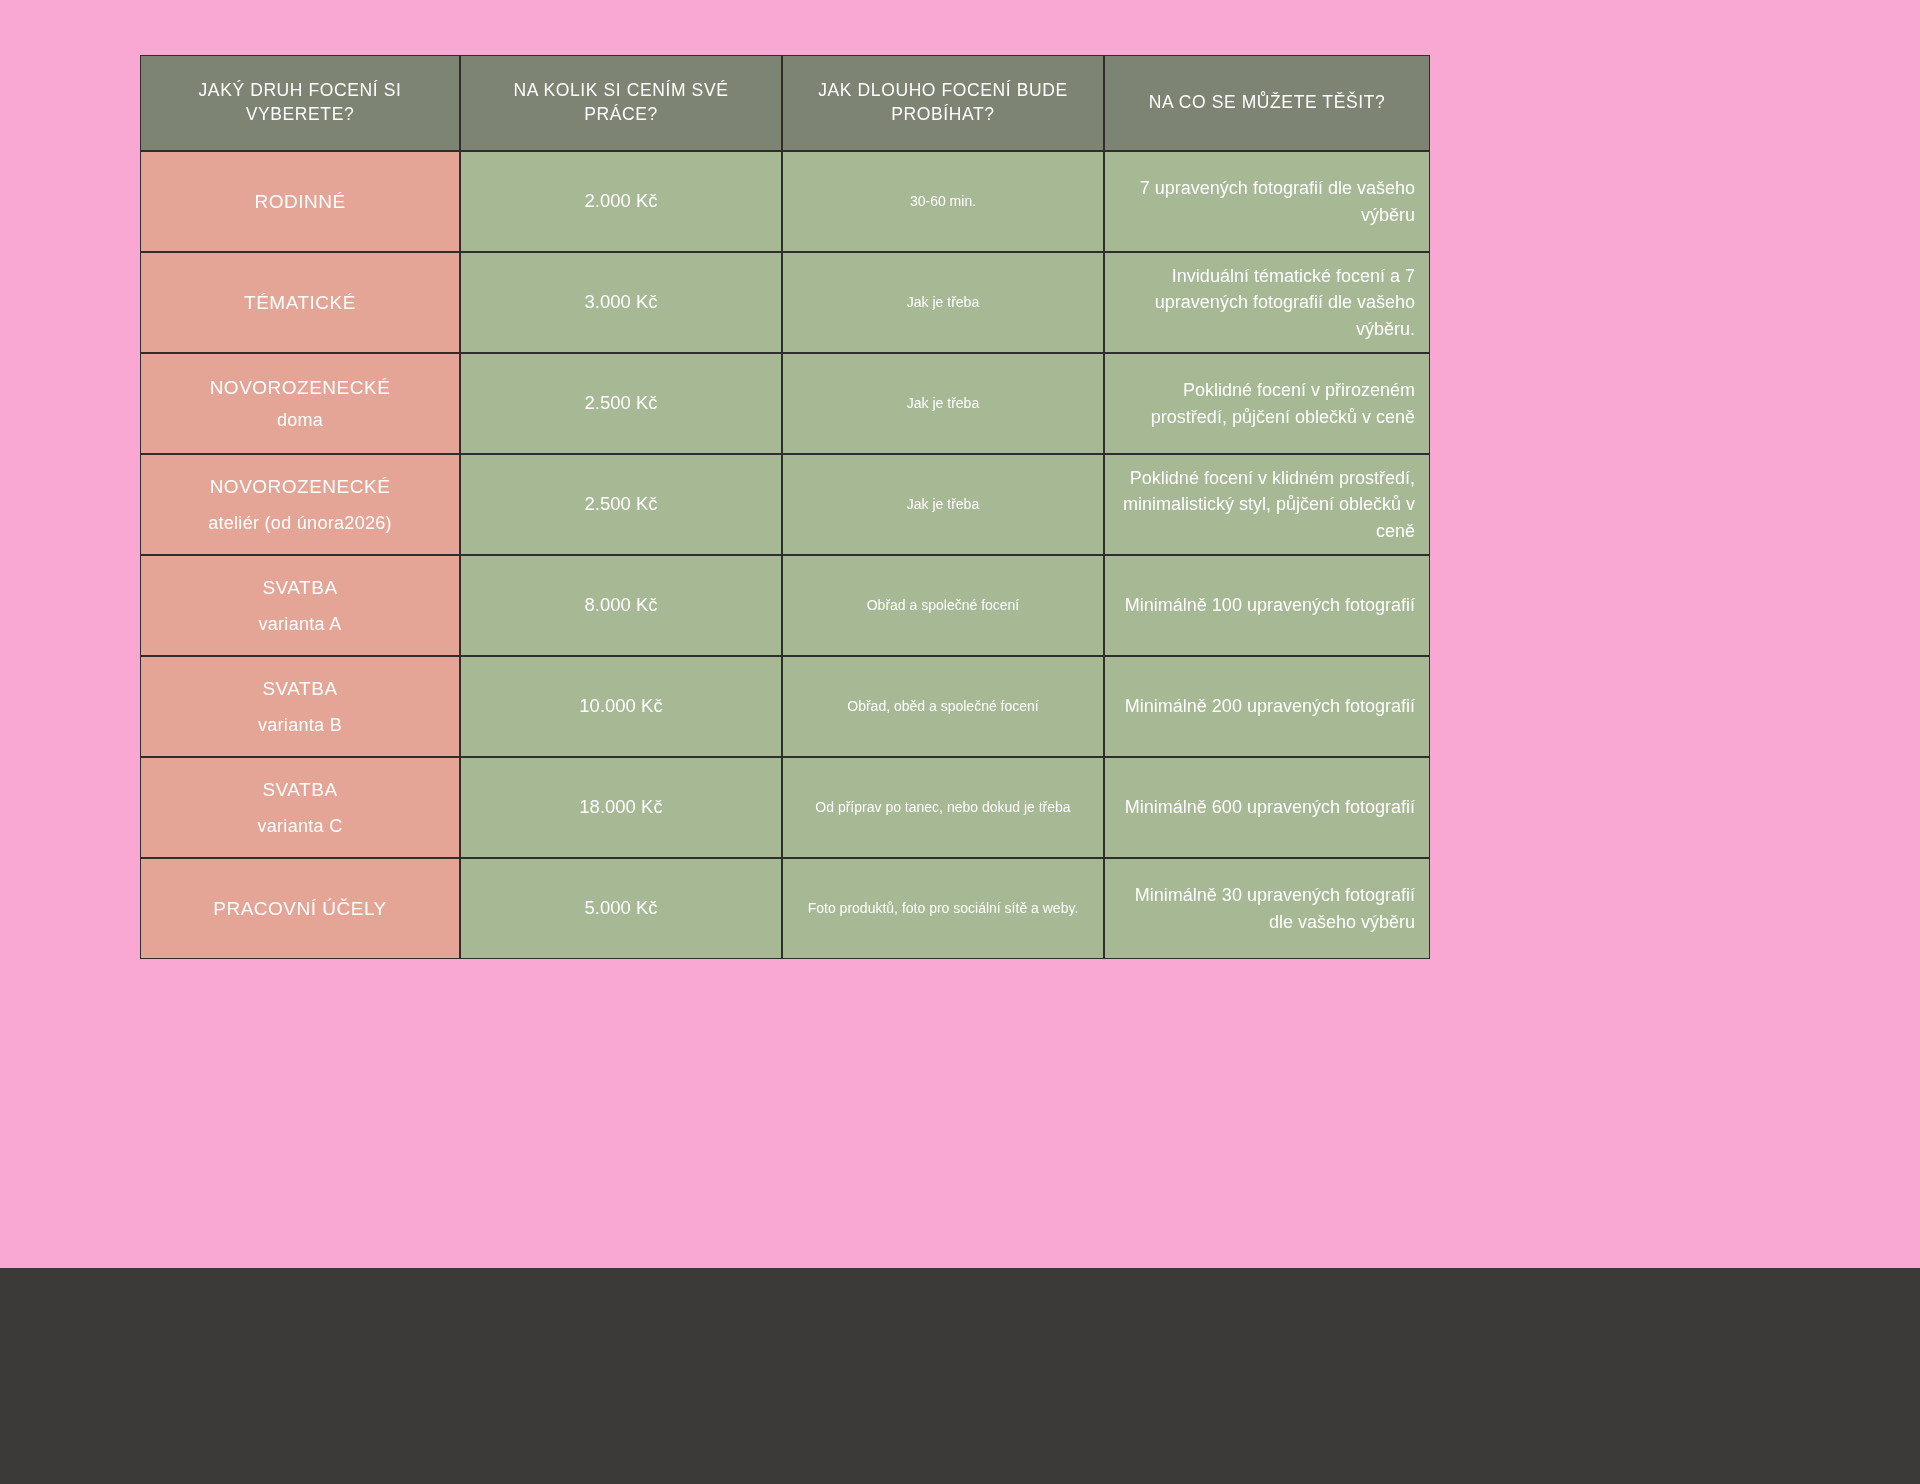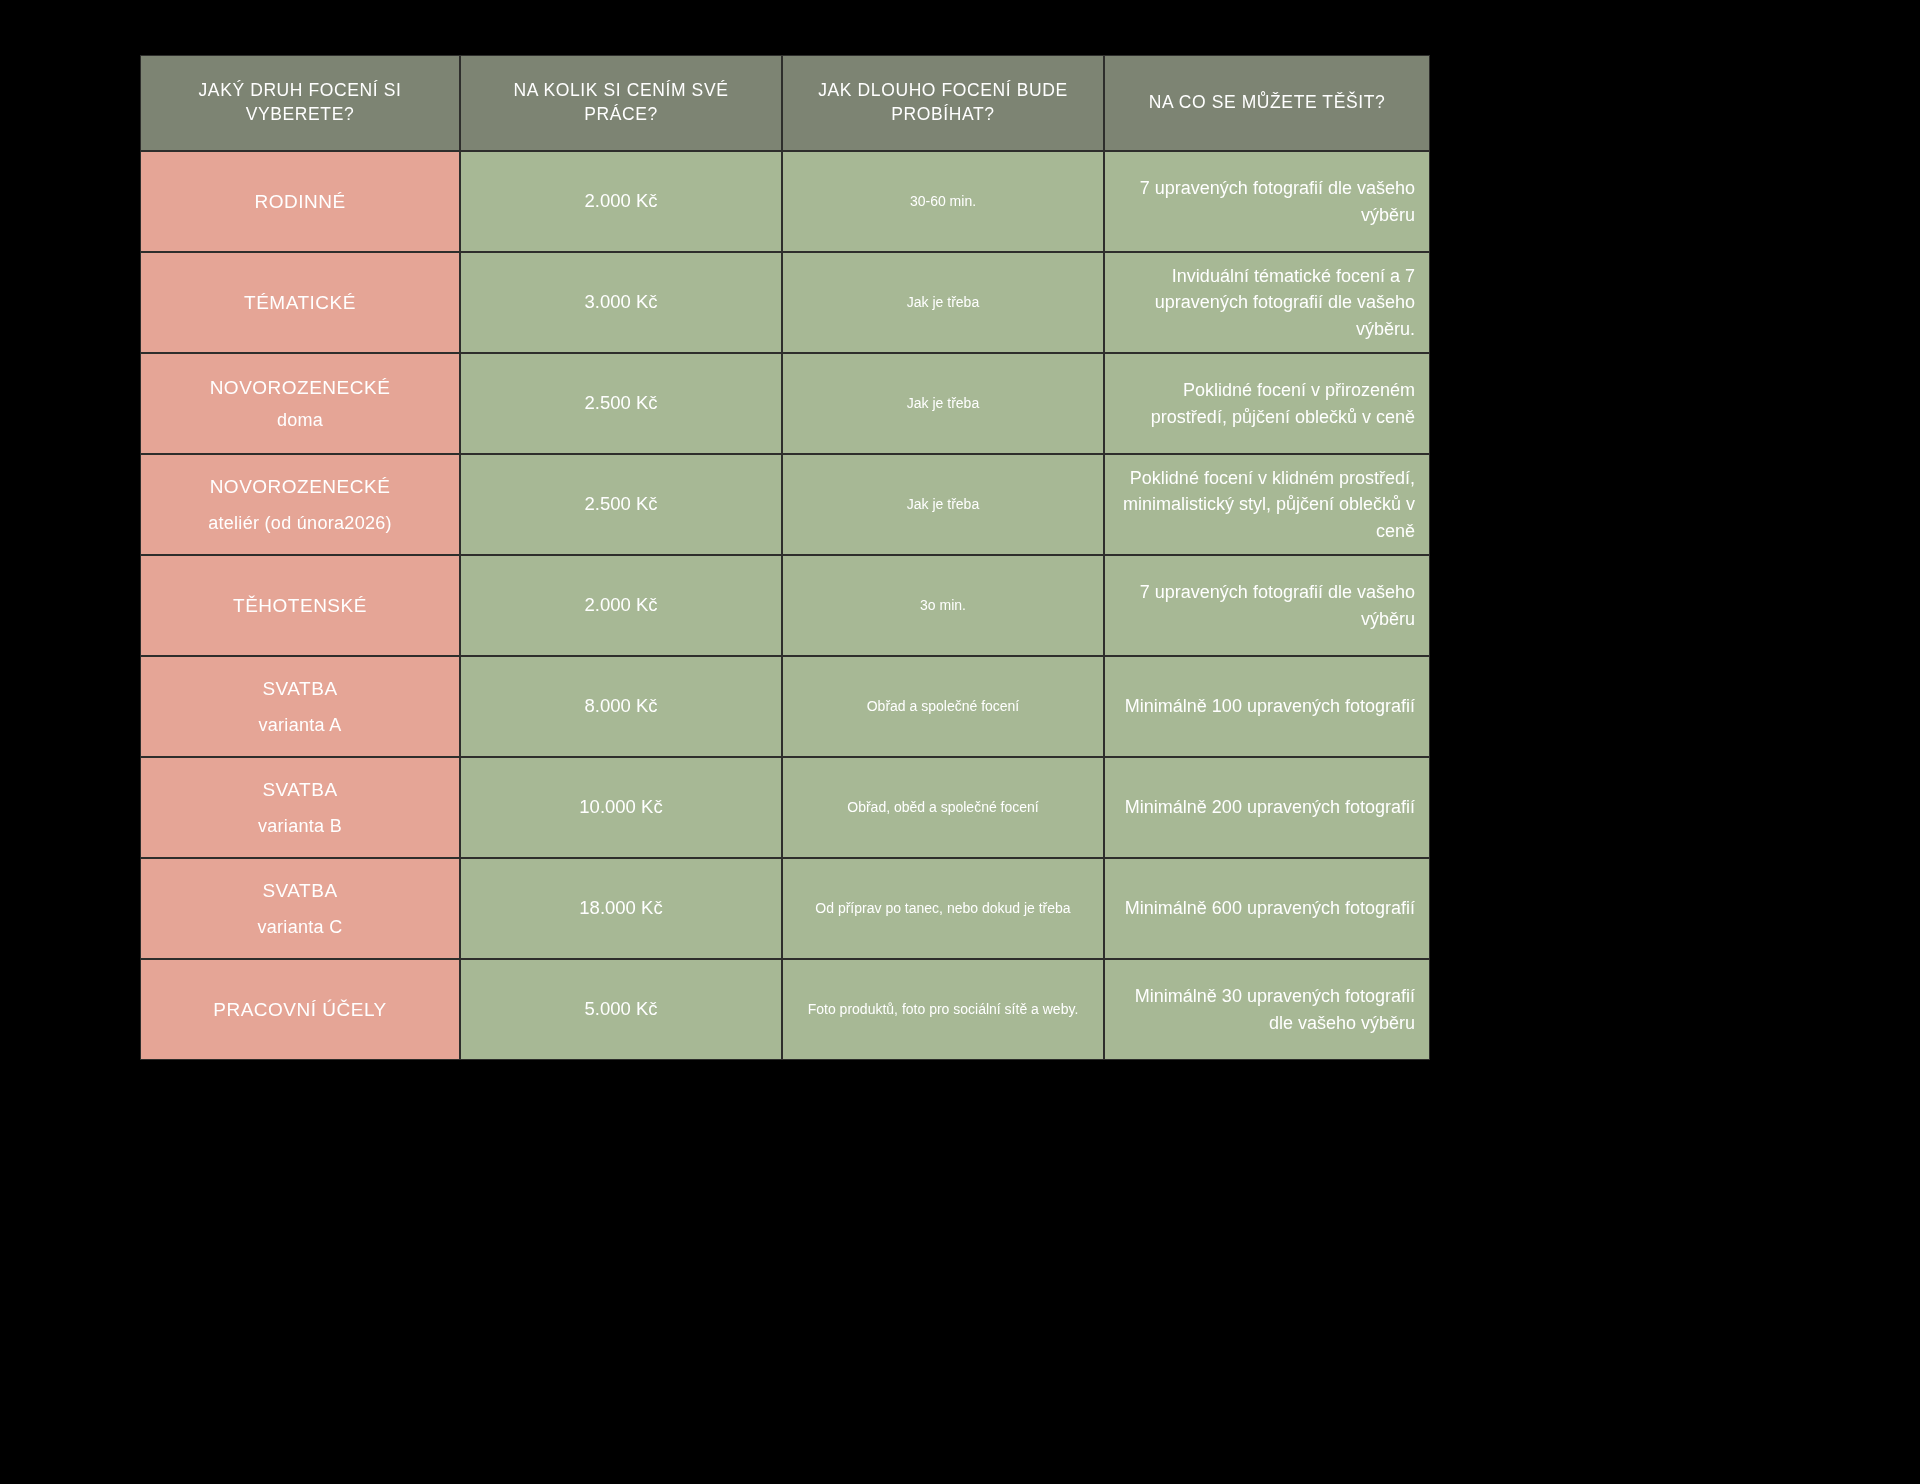--- a/index.html
+++ b/index.html
@@ -9,22 +9,22 @@
   body {
     width: 1920px;
     height: 1484px;
     background: #3b3a38;
     font-family: "Liberation Sans", sans-serif;
     overflow: hidden;
   }
   .canvas {
     position: relative;
     width: 1920px;
-    height: 1484px;
-    background: #000000;
+    height: 1268px;
+    background: #f9a8d4;
   }
   .pricing-table {
     position: absolute;
     left: 140px;
     top: 55px;
     width: 1290px;
     border-collapse: separate;
     border-spacing: 0;
     table-layout: fixed;
   }
@@ -133,28 +133,20 @@
       <tr>
         <td class="cat">
           <span class="main">NOVOROZENECKÉ</span>
           <span class="sub">ateliér (od února2026)</span>
         </td>
         <td class="val price">2.500 Kč</td>
         <td class="val">Jak je třeba</td>
         <td class="val perk">Poklidné focení v klidném prostředí, minimalistický styl, půjčení oblečků v ceně</td>
       </tr>
 
-      <tr>
-        <td class="cat">
-          <span class="main">TĚHOTENSKÉ</span>
-        </td>
-        <td class="val price">2.000 Kč</td>
-        <td class="val">3o min.</td>
-        <td class="val perk">7 upravených fotografií dle vašeho výběru</td>
-      </tr>
 
       <tr>
         <td class="cat">
           <span class="main">SVATBA</span>
           <span class="sub">varianta A</span>
         </td>
         <td class="val price">8.000 Kč</td>
         <td class="val">Obřad a společné focení</td>
         <td class="val perk">Minimálně 100 upravených fotografií</td>
       </tr>

